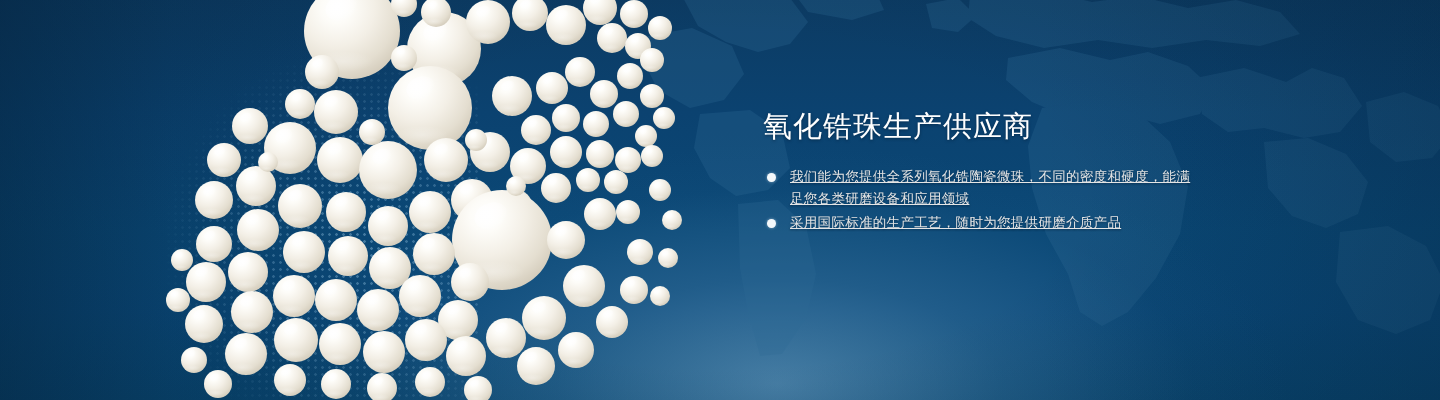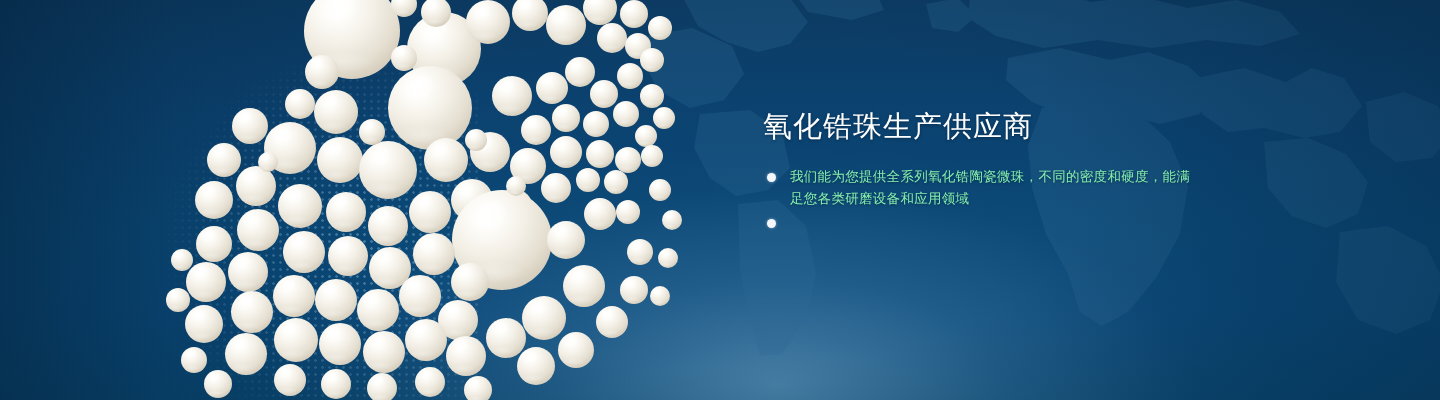--- a/index.html
+++ b/index.html
@@ -122,24 +122,25 @@
   .bullet-list {
     list-style: none;
     margin: 0;
     padding: 0;
   }
   .bullet-item {
     position: relative;
     padding-left: 27px;
     font-size: 13.5px;
     line-height: 22px;
-    color: #86efac;
+    color: #e5e5e5;
     letter-spacing: 0.3px;
     margin-bottom: 2px;
     text-shadow: 0 1px 2px rgba(2,26,48,0.5);
+    text-decoration: underline;
   }
   .bullet-dot {
     position: absolute;
     left: 4px;
     top: 7px;
     width: 9px;
     height: 9px;
     border-radius: 50%;
     background: #f4f8fb;
     box-shadow: 0 0 3px rgba(220,238,250,0.55);
@@ -277,17 +278,17 @@
       <div class="bead" style="left: 359px; top: 119px; width: 26px; height: 26px;"></div>
       <div class="bead" style="left: 465px; top: 129px; width: 22px; height: 22px;"></div>
       <div class="bead" style="left: 506px; top: 176px; width: 20px; height: 20px;"></div>
       <div class="bead" style="left: 258px; top: 152px; width: 20px; height: 20px;"></div>
     </div>
 
   <div class="text-col">
     <h1 class="headline">氧化锆珠生产供应商</h1>
     <ul class="bullet-list" id="bullets">
         <li class="bullet-item"><span class="bullet-dot"></span><span>我们能为您提供全系列氧化锆陶瓷微珠，不同的密度和硬度，能满足您各类研磨设备和应用领域</span></li>
-        <li class="bullet-item"><span class="bullet-dot"></span></li>
+        <li class="bullet-item"><span class="bullet-dot"></span><span>采用国际标准的生产工艺，随时为您提供研磨介质产品</span></li>
       </ul>
   </div>
 
 </div>
 
 </body></html>

